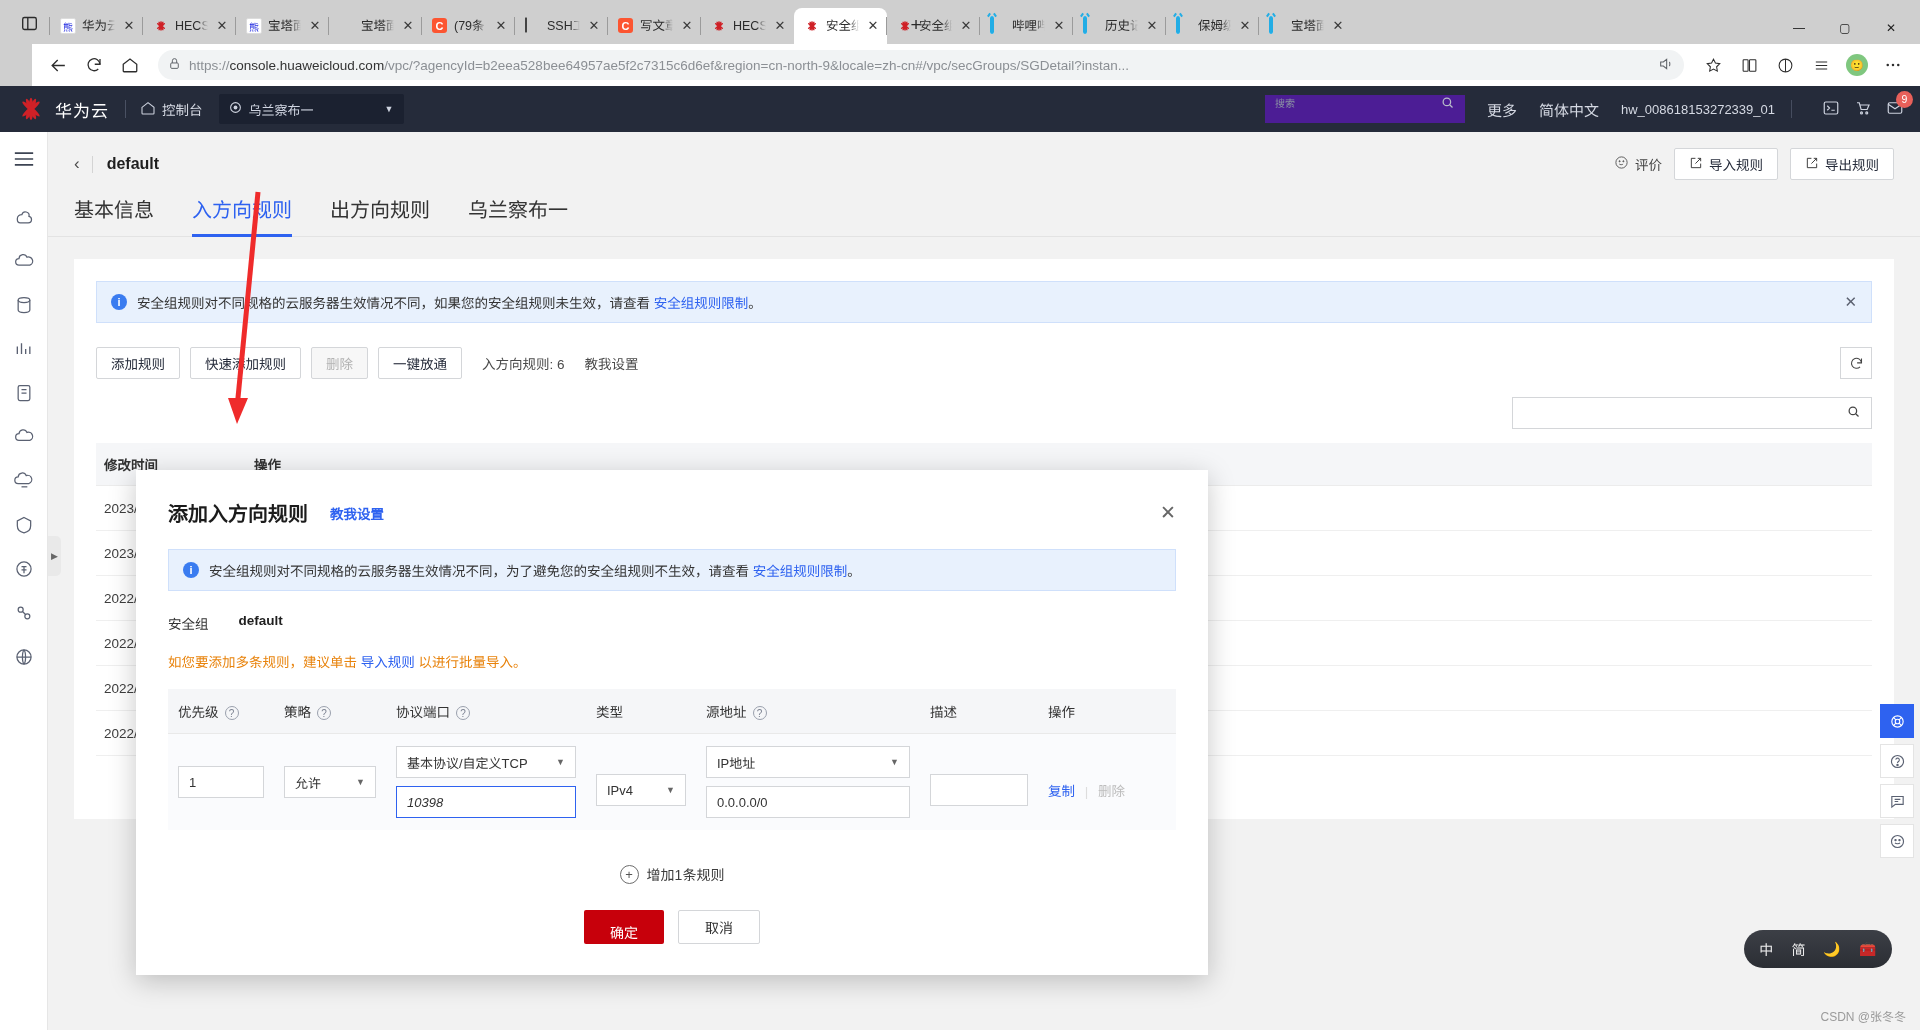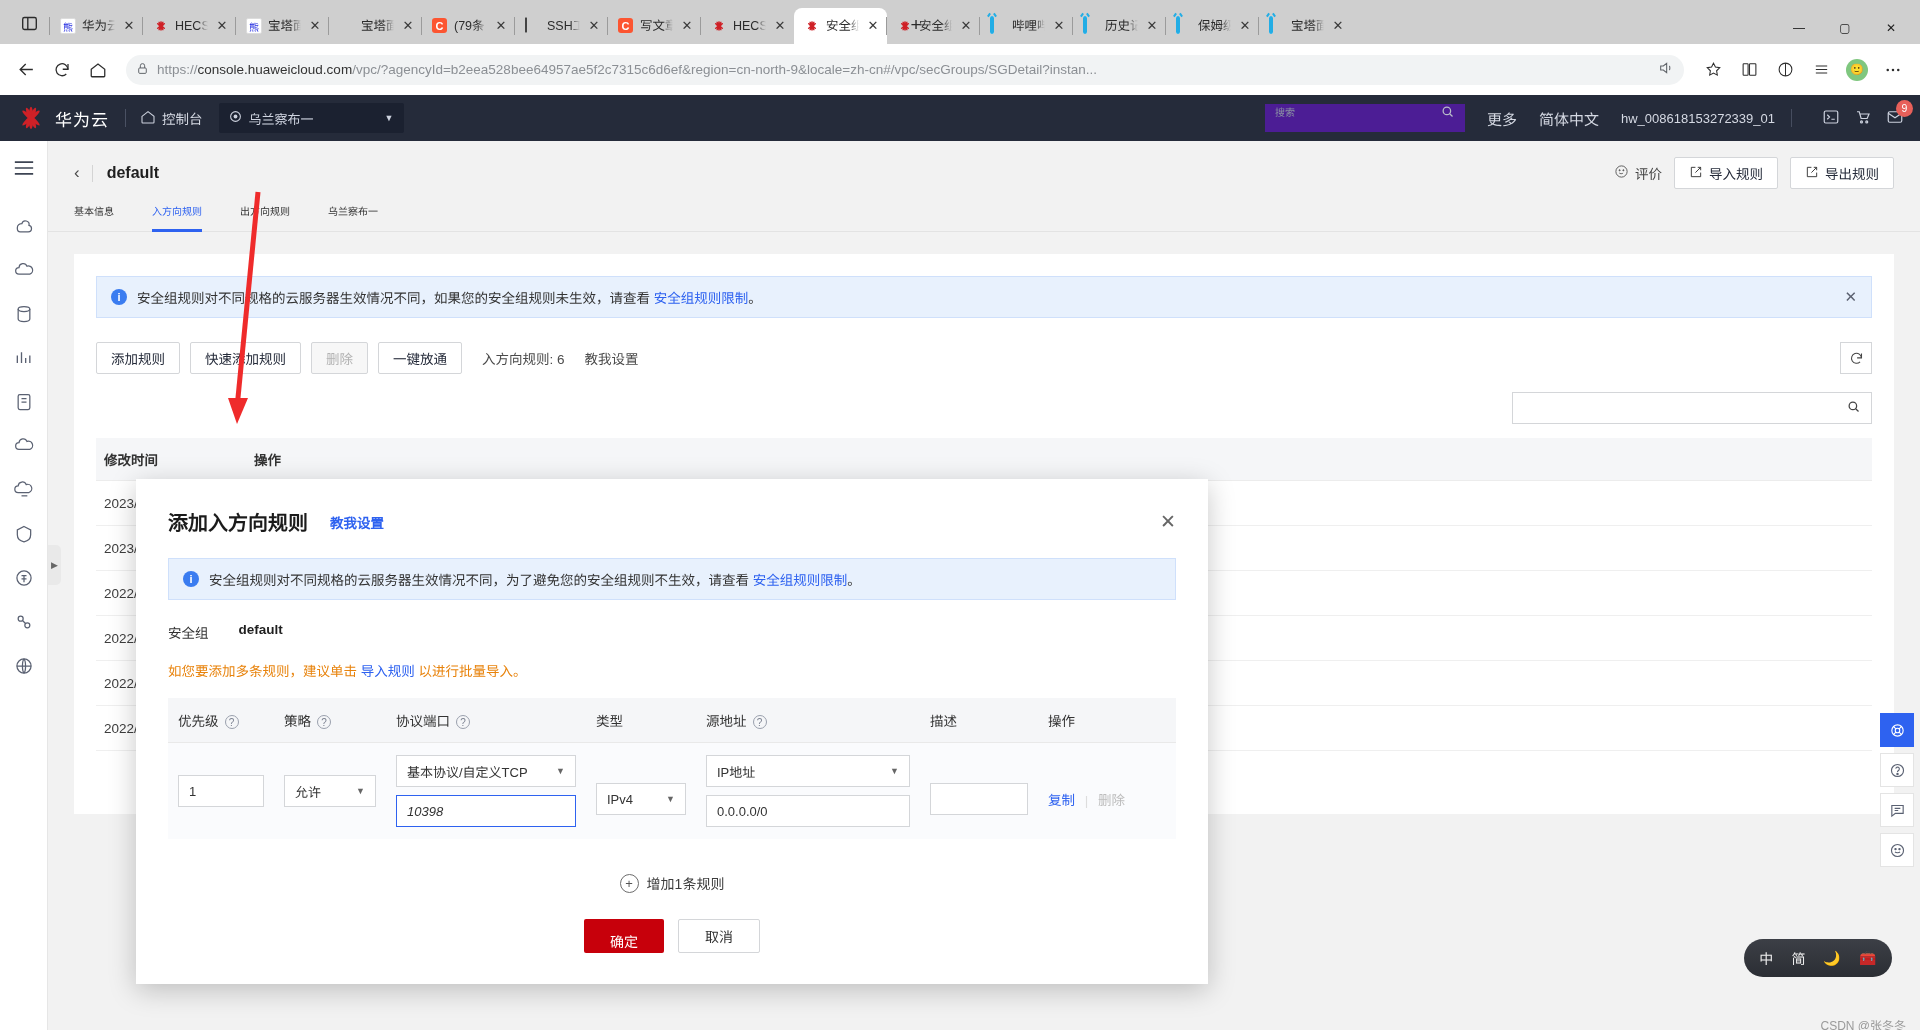--- a/index.html
+++ b/index.html
@@ -70,22 +70,22 @@
     font-size:11px;font-weight:bold;display:flex;align-items:center;justify-content:center; }
   .fav-doc { width:15px;height:15px;border:1.4px solid #444;border-radius:2px;background:#fff; }
   .fav-bili { width:16px;height:14px;border:2px solid #23ade5;border-radius:4px;position:relative;background:#fff; }
   .fav-bili::before, .fav-bili::after {
     content:""; position:absolute; width:2px; height:4px; background:#23ade5; top:-5px;
   }
   .fav-bili::before { left:2px; transform: rotate(-35deg); }
   .fav-bili::after { right:2px; transform: rotate(35deg); }
 
   .browser-toolbar {
-    height: 51px; background: #ffffff; display: flex; align-items: center;
-    padding: 0 10px; gap: 4px;
+    height: 42px; background: #ffffff; display: flex; align-items: center;
+    padding: 0 10px; gap: 4px; margin-left: 32px;
   }
   .nav-btn {
     width: 32px; height: 32px; display: flex; align-items: center;
     justify-content: center; border-radius: 4px; cursor: pointer; color: #2d2d2d;
   }
   .omnibox {
     flex: 1 1 auto; height: 30px; margin: 0 8px;
     background: #f1f3f4; border-radius: 15px;
     display: flex; align-items: center; padding: 0 10px; gap: 8px;
     font-size: 13.5px; color: #5f6368; min-width: 0;
@@ -154,21 +154,21 @@
     font-size: 13.5px; color: #252b3a; border-radius: 2px; cursor: pointer;
     display: inline-flex; align-items: center; justify-content: center; gap: 6px;
   }
   .btn[disabled], .btn.disabled { color: #b3b3b3; background:#f7f7f7; cursor: default; }
 
   .tabbar {
     display: flex; gap: 38px; padding: 14px 26px 0 26px;
     border-bottom: 1px solid #e3e3e3; background: #f2f2f2;
   }
   .tabbar .t {
-    padding-bottom: 11px; font-size: 10px; color: #333; cursor: pointer;
+    padding-bottom: 11px; font-size: 20px; color: #333; cursor: pointer;
     border-bottom: 3px solid transparent; margin-bottom: -1px;
   }
   .tabbar .t.active { color: #2e62f0; border-bottom-color: #2e62f0; }
 
   .panel { margin: 22px 26px 0 26px; background: #fff; padding: 22px 22px 0 22px; min-height: 560px; }
   .alert {
     display: flex; align-items: center; gap: 10px;
     background: #e8f1fd; border: 1px solid #cfe0fb; padding: 10px 14px;
     font-size: 13.5px; color: #333; position: relative;
   }

